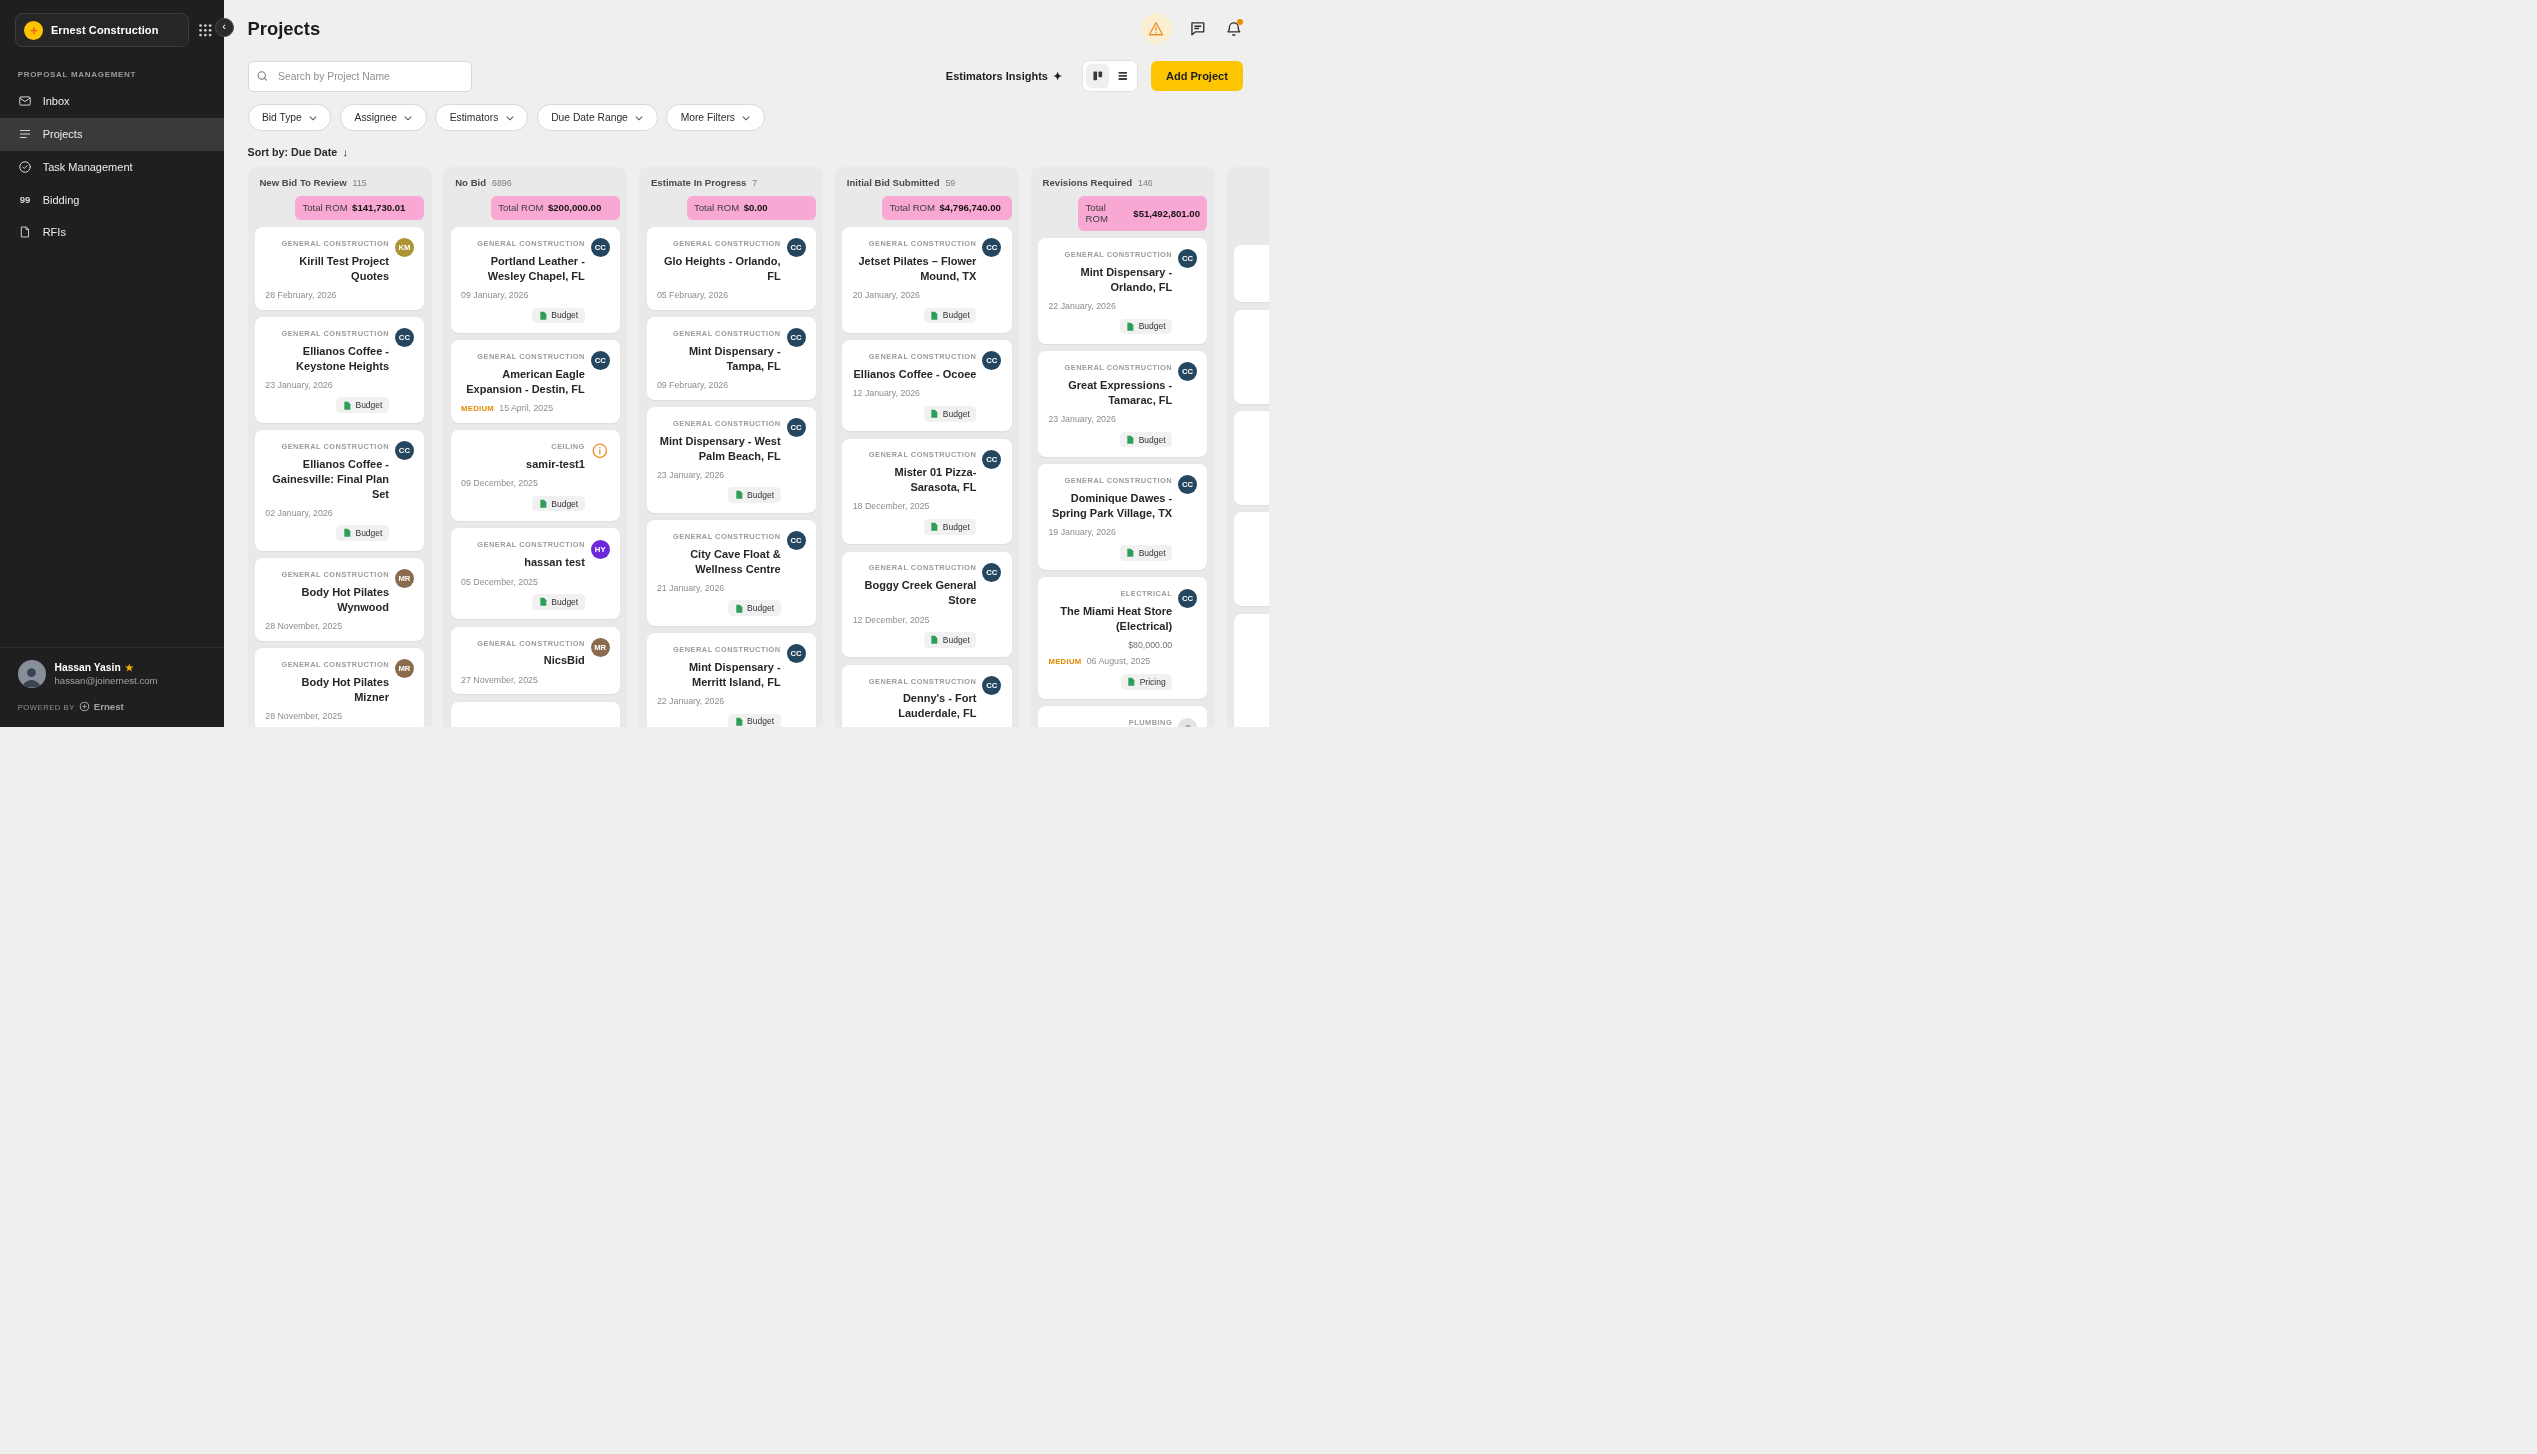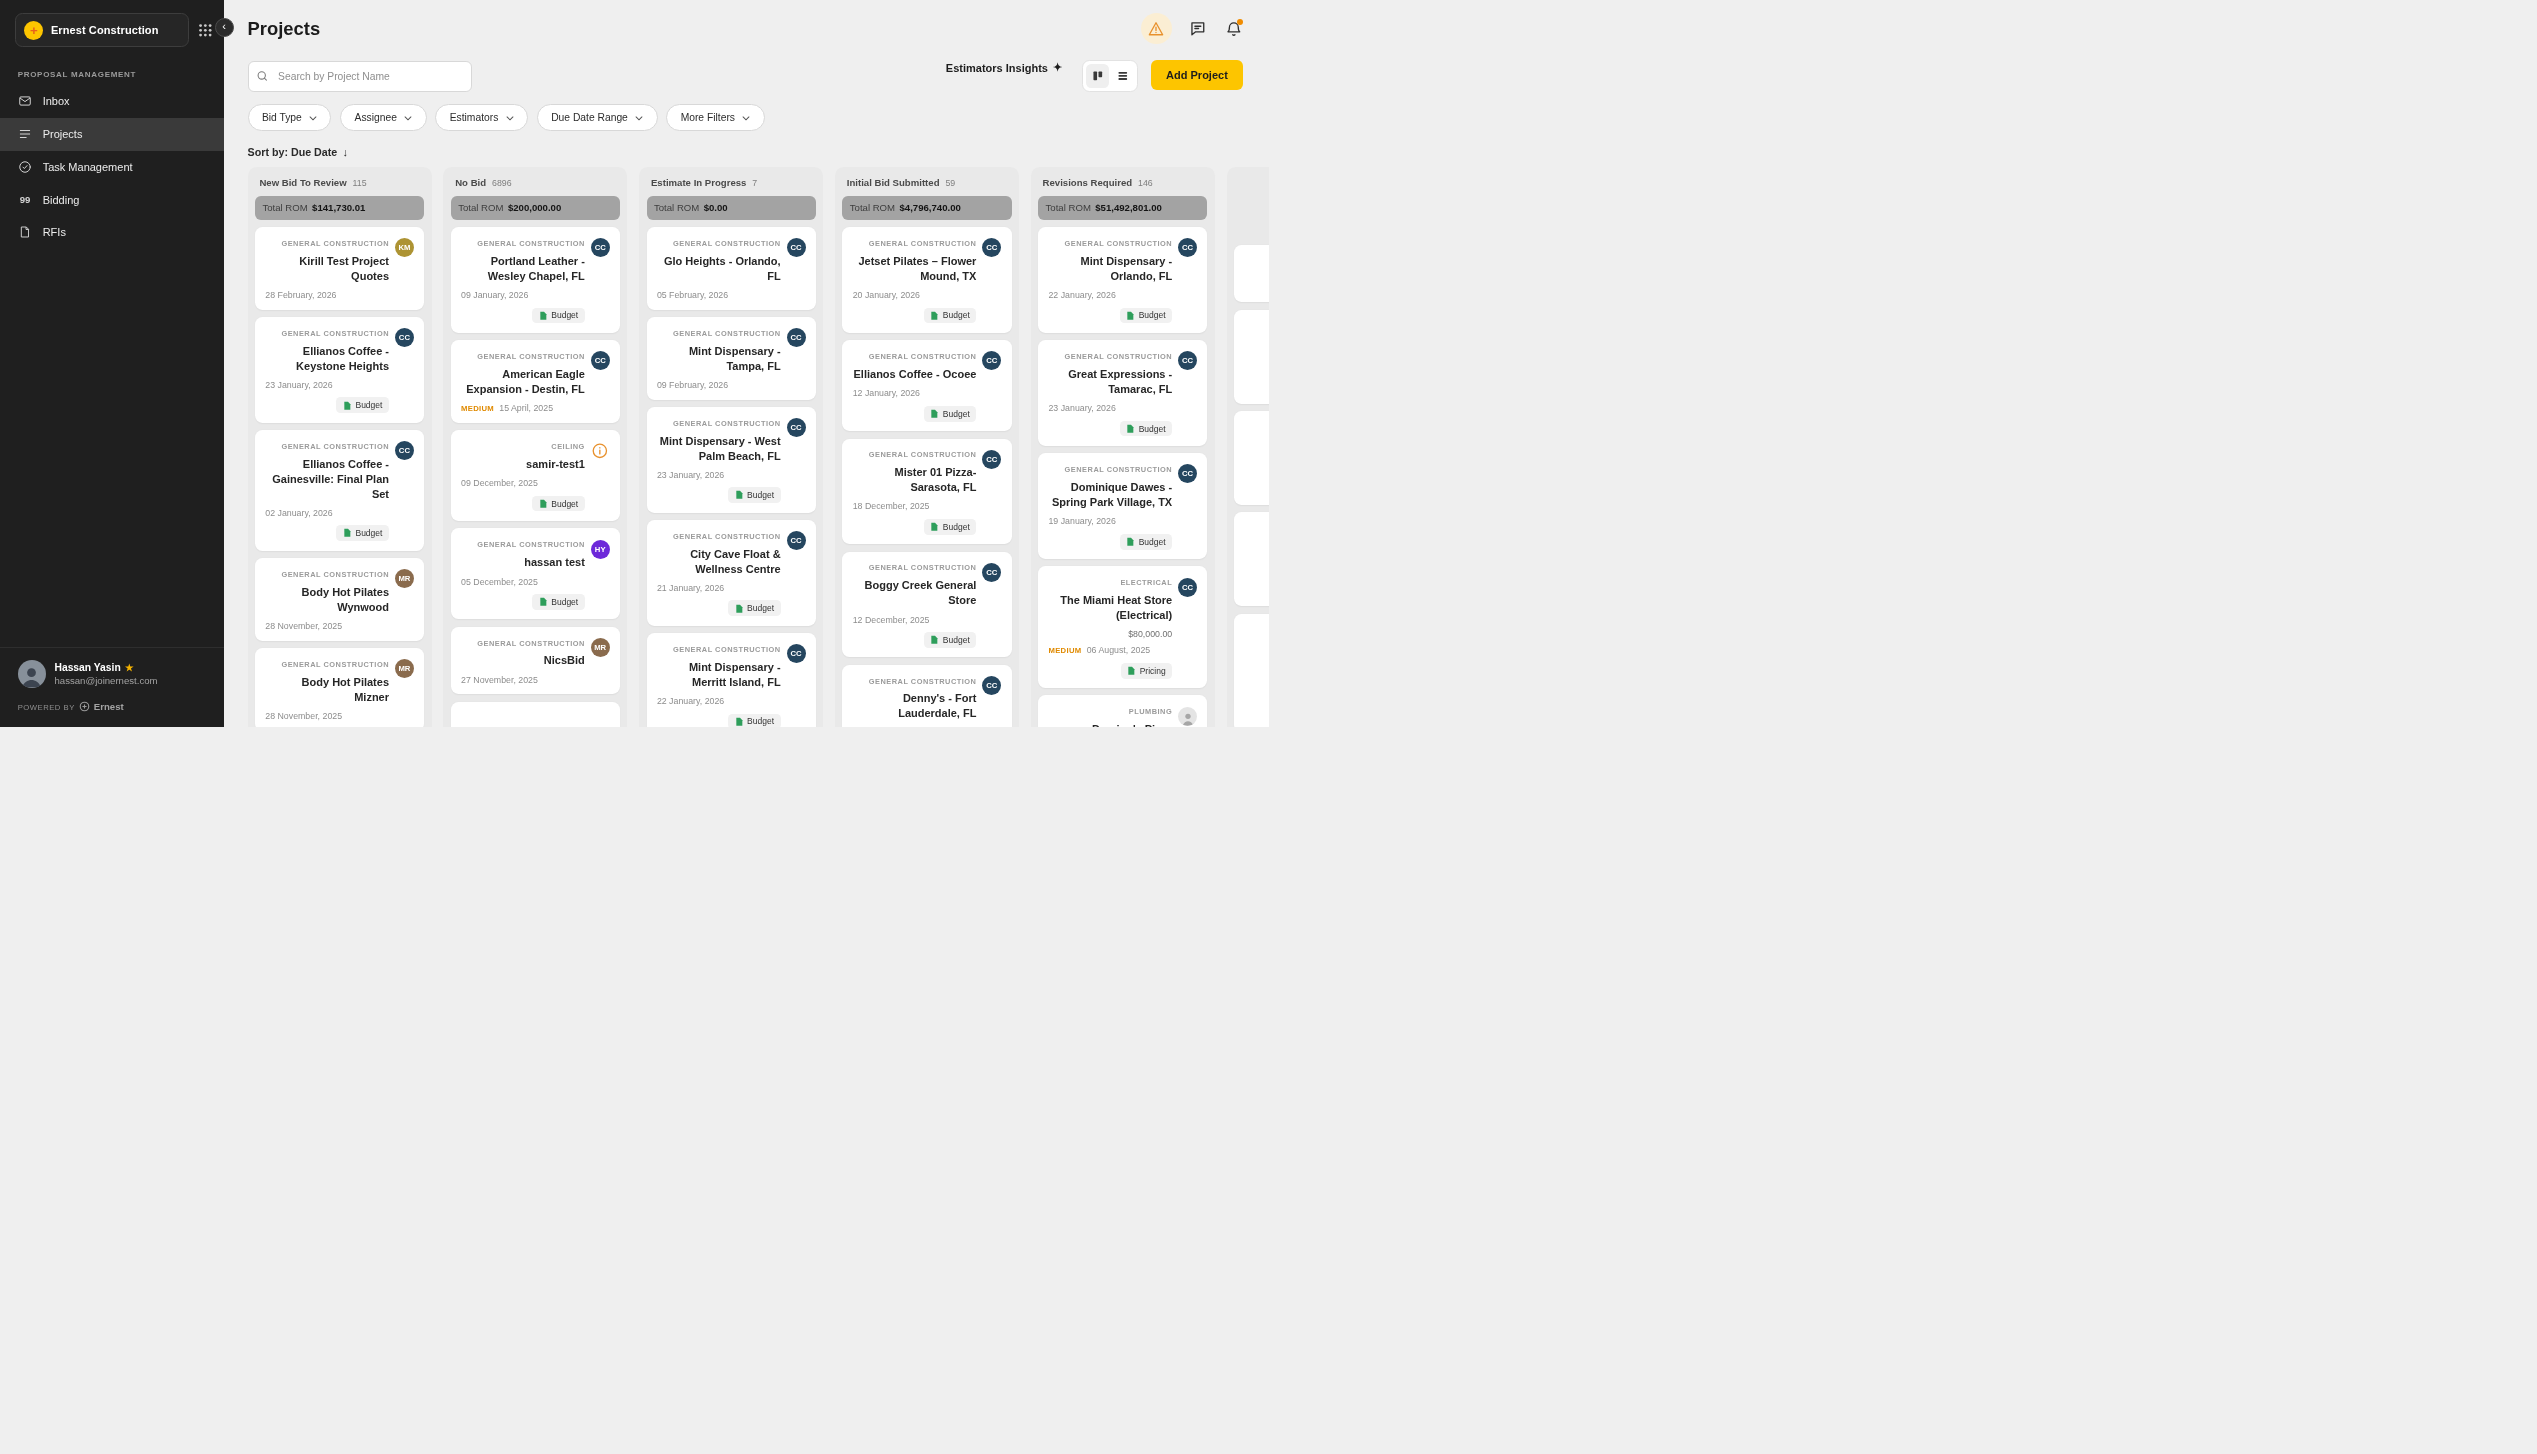--- a/index.html
+++ b/index.html
@@ -60,21 +60,21 @@
   .content { flex:1; display:flex; flex-direction:column; overflow:hidden;
     padding:7.4px 0 0 23.6px; min-height:0; }
   .row1 { display:flex; align-items:center; justify-content:space-between;
     padding-right:26.5px; margin-top:5.9px; }
   .search { position:relative; }
   .search input { width:224px; height:31px; border:0.7px solid #d8d8d8; border-radius:5.9px;
     background:#fff; padding:0 10.3px 0 29.5px; font-size:10.3px; color:#333; outline:none;
     font-family:"Liberation Sans", sans-serif; }
   .search input::placeholder { color:#8f8f8f; }
   .search-icon { position:absolute; left:8.8px; top:50%; transform:translateY(-50%); display:flex; }
-  .row1-right { display:flex; align-items:flex-start; gap:13.3px; }
+  .row1-right { display:flex; align-items:center; gap:13.3px; }
   .insights { background:none; border:none; font-family:"Liberation Sans", sans-serif;
     font-size:11px; font-weight:700; color:#1d1d1d; display:flex; align-items:center;
     gap:5.2px; cursor:pointer; }
   .sparkle { font-size:11px; }
   .view-toggle { display:flex; background:#fff; border:0.7px solid #e2e2e2; border-radius:7.4px;
     padding:2.9px; gap:1.5px; }
   .vt-btn { width:23.6px; height:23.6px; border:none; background:transparent; border-radius:5.2px;
     display:flex; align-items:center; justify-content:center; cursor:pointer; }
   .vt-btn.active { background:#efefef; }
   .add-btn { background:#FDC500; color:#1d1d1d; font-weight:700; font-size:11px;
@@ -89,22 +89,22 @@
   .sort-arrow { font-size:11px; }
 
   
   .board { margin-top:8.8px; display:flex; gap:11.8px; flex:1; min-height:0;
     overflow:hidden; align-items:flex-start; }
   .column { width:184px; min-width:184px; background:#e9e9e9; border-radius:8.8px; padding:7.4px; }
   .column.partial { padding-top:71px; }
   .col-head { display:flex; align-items:baseline; gap:5.9px; padding:2.9px 4.4px 7.4px; }
   .col-name { font-size:9.6px; font-weight:600; color:#4a4a4a; }
   .col-count { font-size:8.8px; color:#7e7e7e; }
-  .rom { background:#a3a3a3; border-radius:5.9px; padding:6.6px 7.4px; font-size:9.6px;
-    color:#3e3e3e; display:flex; gap:4.4px; align-items:center; }
+  .rom { background:#f9a8d4; border-radius:5.9px; padding:6.6px 7.4px; font-size:9.6px;
+    color:#3e3e3e; display:flex; gap:4.4px; align-items:center;margin-left:40px; }
   .rom-value { font-weight:700; color:#141414; }
   .cards { display:flex; flex-direction:column; gap:7.4px; margin-top:7.4px;text-align:right; }
   .card { background:#fff; border-radius:7.4px; padding:9.6px 10.3px;
     box-shadow:0 0.7px 1.5px rgba(0,0,0,.05); display:flex; gap:5.9px; cursor:pointer; }
   .card.blank { height:47px; }
   .column.partial .card.blank:nth-child(1) { height:57px; }
   .column.partial .card.blank:nth-child(2),
   .column.partial .card.blank:nth-child(3),
   .column.partial .card.blank:nth-child(4) { height:94px; }
   .column.partial .card.blank:nth-child(5) { height:118px; }

